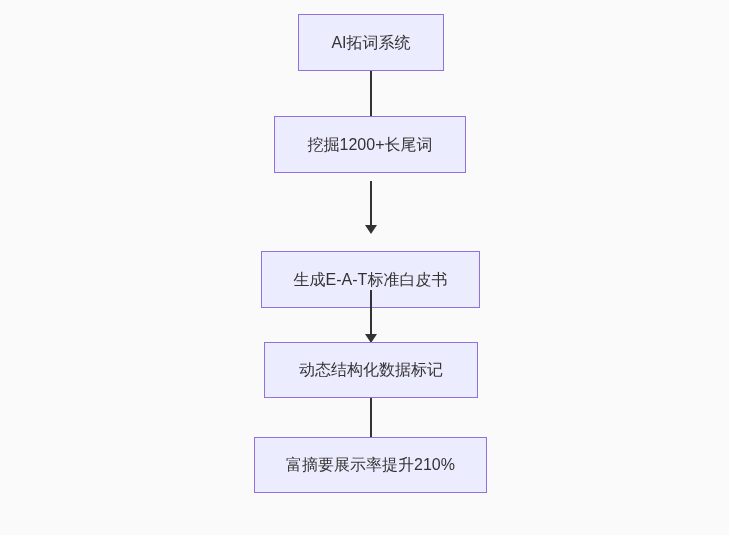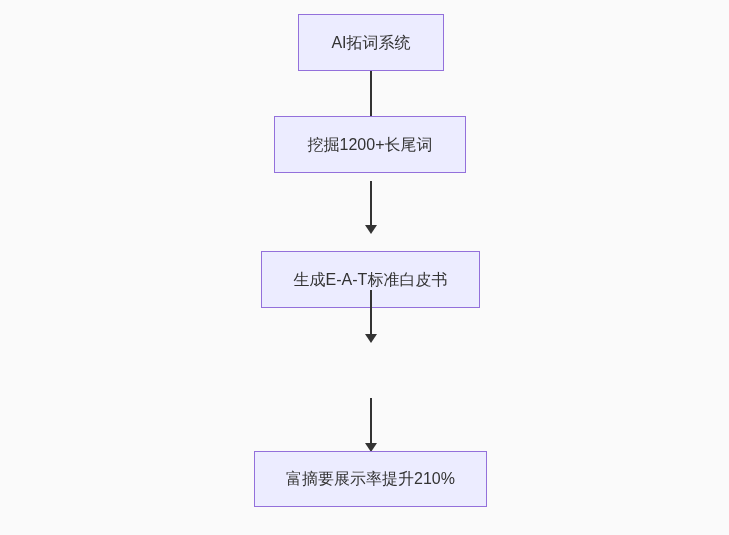--- a/index.html
+++ b/index.html
@@ -28,21 +28,21 @@
     display: flex;
     align-items: center;
     justify-content: center;
     text-align: center;
     line-height: 1;
   }
   .n0 { left: 298px; top: 14px;  width: 146px; height: 57px; }
   .n1 { left: 274px; top: 116px; width: 192px; height: 57px; }
   .n2 { left: 261px; top: 233px; width: 219px; height: 57px; margin-top: 18px; }
   .n3 { left: 264px; top: 342px; width: 214px; height: 56px; }
-  .n4 { left: 254px; top: 451px; width: 233px; height: 56px; }
+  .n4 { left: 254px; top: 437px; width: 233px; height: 56px; }
   .connector {
     position: absolute;
     left: 364px;
     width: 13px;
     display: flex;
     flex-direction: column;
     align-items: center;
   }
   .c0 { top: 71px;  height: 54px; }
   .c1 { top: 181px; height: 53px; }
@@ -86,20 +86,23 @@
 
   <div class="node n2">
     <span>生成E-A-T标准白皮书</span>
   </div>
 
   <div class="connector c2">
     <div class="line"></div>
     <div class="head"></div>
   </div>
 
+  <div class="node n3">
+    <span>动态结构化数据标记</span>
+  </div>
 
   <div class="connector c3">
     <div class="line"></div>
     <div class="head"></div>
   </div>
 
   <div class="node n4">
     <span>富摘要展示率提升210%</span>
   </div>
 

